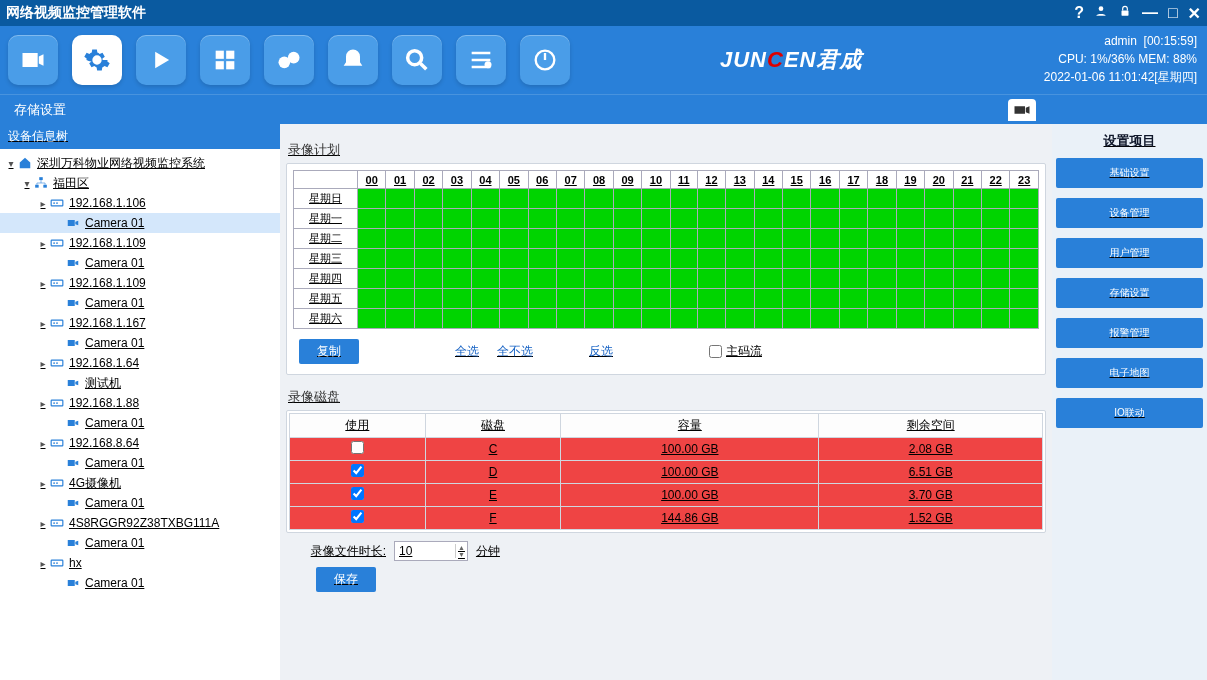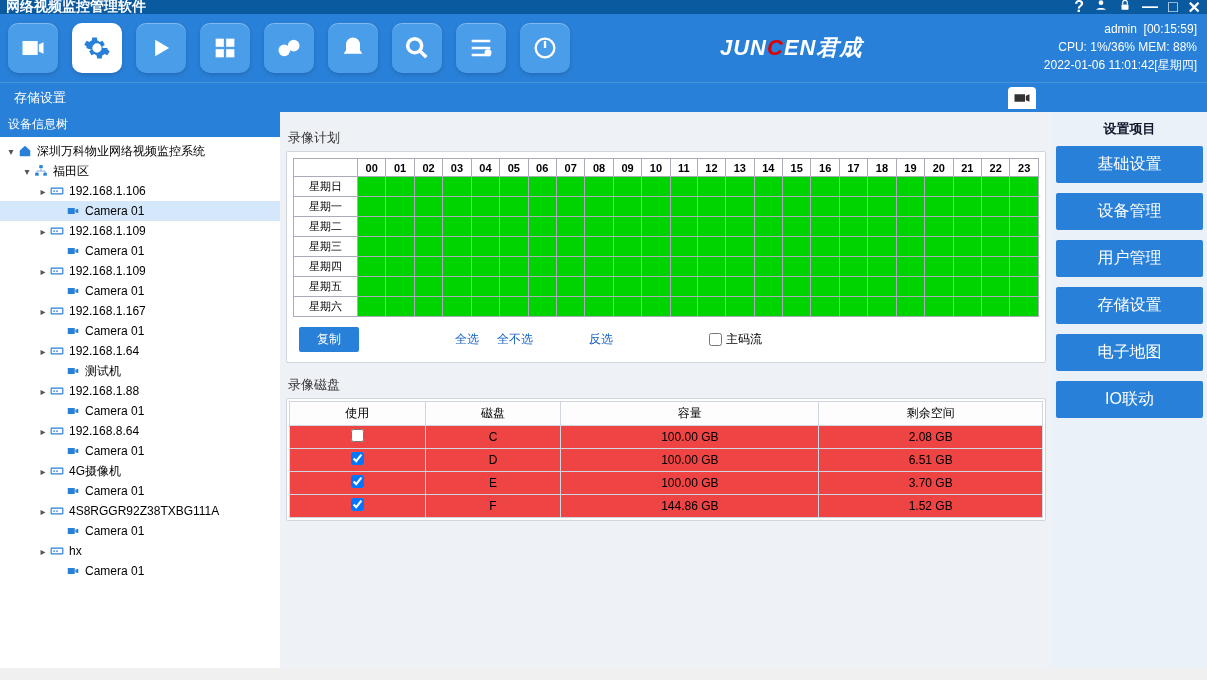--- a/index.html
+++ b/index.html
@@ -1,19 +1,19 @@
 <!DOCTYPE html>
 <html><head>
 <meta charset="utf-8">
 <style>
 * { margin: 0; padding: 0; box-sizing: border-box; font-family: "Microsoft YaHei", Arial, sans-serif; }
 body { width: 1207px; height: 680px; background: #f0f0f0; overflow: hidden; font-size: 12px; }
 
 
-.titlebar { height: 14px; background: #0a5aa0; color: #fff; display: flex; align-items: center; padding: 0 6px; font-size: 14px; font-weight: bold; }
+.titlebar { height: 26px; background: #0a5aa0; color: #fff; display: flex; align-items: center; padding: 0 6px; font-size: 14px; font-weight: bold; }
 .titlebar .title-text { flex: 1; }
 .titlebar .win-ctrl { display: flex; gap: 10px; align-items: center; color: #fff; font-size: 16px; }
 .titlebar .win-ctrl span { cursor: pointer; }
 
 
 .toolbar { height: 68px; background: #2980d9; display: flex; align-items: center; padding: 0 8px; position: relative; }
 .tool-btn { width: 50px; height: 50px; border-radius: 10px; background: #4a9de8; margin-right: 14px; display: flex; align-items: center; justify-content: center; cursor: pointer; box-shadow: inset 0 1px 0 rgba(255,255,255,.3), 0 2px 4px rgba(0,0,0,.15); }
 .tool-btn.active { background: #fff; }
 .tool-btn svg { width: 28px; height: 28px; fill: #fff; }
 .tool-btn.active svg { fill: #2980d9; }
@@ -21,21 +21,21 @@
 .brand .red { color: #d00; font-style: italic; }
 .status { position: absolute; right: 10px; top: 6px; text-align: right; color: #fff; font-size: 12px; line-height: 18px; }
 
 
 .subheader { height: 30px; background: #2980d9; color: #fff; display: flex; align-items: center; border-top: 1px solid rgba(255,255,255,.15); }
 .subheader .lbl-left { padding-left: 14px; font-size: 13px; }
 .subheader .cam-indic { margin-left: auto; margin-right: 8px; width: 28px; height: 22px; background: #fff; border-radius: 4px 4px 0 0; display:flex; align-items:center; justify-content:center;}
 .subheader .cam-indic svg{width:18px;height:14px;fill:#333}
 
 
-.main { display: flex; height: calc(100% - 26px - 68px - 30px); }
+.main { display: flex; height: calc(100% - 26px - 68px - 30px); text-decoration: underline; }
 .sidebar { width: 280px; display: flex; flex-direction: column; }
 .sidebar-title { background: #2980d9; color: #fff; padding: 4px 8px; font-size: 12px; }
 .tree { flex: 1; background: #fff; overflow: auto; padding: 4px 0; color: #000; }
 .tree-row { display: flex; align-items: center; height: 20px; padding-right: 6px; white-space: nowrap; cursor: pointer; }
 .tree-row.selected { background: #d4e7fb; }
 .tree-caret { width: 10px; text-align: center; color: #555; font-size: 10px; margin-right:1px;}
 .tree-icon { width: 16px; height: 16px; margin-right: 4px; display:flex; align-items:center; justify-content:center; }
 .tree-icon svg { width: 14px; height: 14px; }
 
 .content { flex: 1; background: #eef1f5; padding: 4px 6px; overflow: auto; }
@@ -61,21 +61,21 @@
 
 .param-row { display: flex; align-items: center; gap: 8px; margin: 6px 0; }
 .param-row label { width: 100px; text-align: right; }
 .spin { display: inline-flex; align-items: center; border: 1px solid #aab; background: #fff; }
 .spin input { border: none; width: 60px; padding: 2px 4px; font-size: 12px; outline:none; }
 .spin .arrows { display:flex; flex-direction:column; font-size:7px; line-height:7px; padding:0 2px; color:#666; cursor:pointer; border-left:1px solid #ccc;}
 
 
 .rightmenu { width: 155px; background: #eaf1f8; padding: 0 4px; }
 .rightmenu-title { text-align:center; padding: 8px 0; font-size: 13px; font-weight: bold; color:#0f172a; }
-.menu-btn { display:block; width:100%; background: #2980d9; color:#fff; border:none; padding:8px 0; margin-bottom:10px; border-radius:2px; font-size:16px; cursor:pointer; }
+.menu-btn { display:block; width:100%; background: #2980d9; color:#fff; border:none; padding:8px 0; margin-bottom:10px; border-radius:2px; font-size:10px; cursor:pointer; }
 
 .section-label{font-size:13px;color:#333;margin:13px 0 4px 2px;}
 </style>
 </head>
 <body>
 
 <div class="titlebar">
   <span class="title-text">网络视频监控管理软件</span>
   <div class="win-ctrl">
     <span>?</span>
@@ -672,27 +672,42 @@
                 <td>F</td>
                 <td>144.86 GB</td>
                 <td>1.52 GB</td>
               </tr>
             </tbody>
           </table>
       </div>
     </div>
 
     <div>
+      <div class="param-row">
+        <label>录像文件时长:</label>
+        <span class="spin">
+            <input value="10" style="">
+            <span class="arrows">
+              <span>▲</span>
+              <span>▼</span>
+            </span>
+          </span>
+        <span>分钟</span>
+      </div>
+      <div class="param-row" style="padding-left:30px;">
+        <button class="btn-blue">保存</button>
+      </div>
     </div>
   </div>
 
   <div class="rightmenu">
     <div class="rightmenu-title">设置项目</div>
     <div id="menu-items">
         <button class="menu-btn">基础设置</button>
         <button class="menu-btn">设备管理</button>
         <button class="menu-btn">用户管理</button>
         <button class="menu-btn">存储设置</button>
+        <button class="menu-btn">报警管理</button>
         <button class="menu-btn">电子地图</button>
         <button class="menu-btn">IO联动</button>
       </div>
   </div>
 </div>
 
 </body></html>

